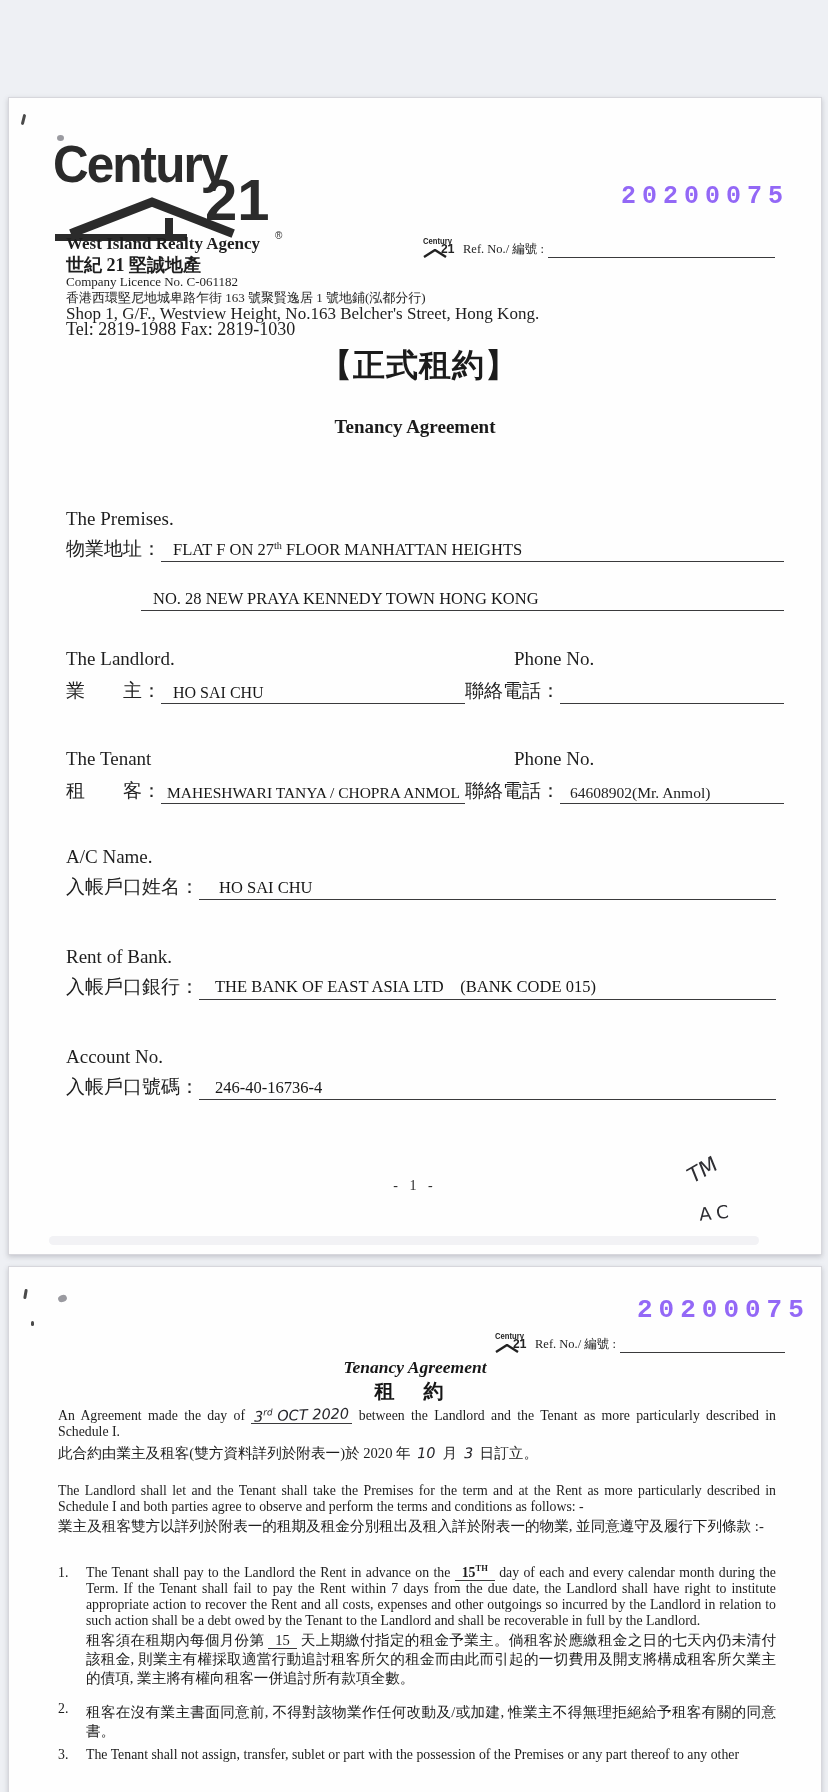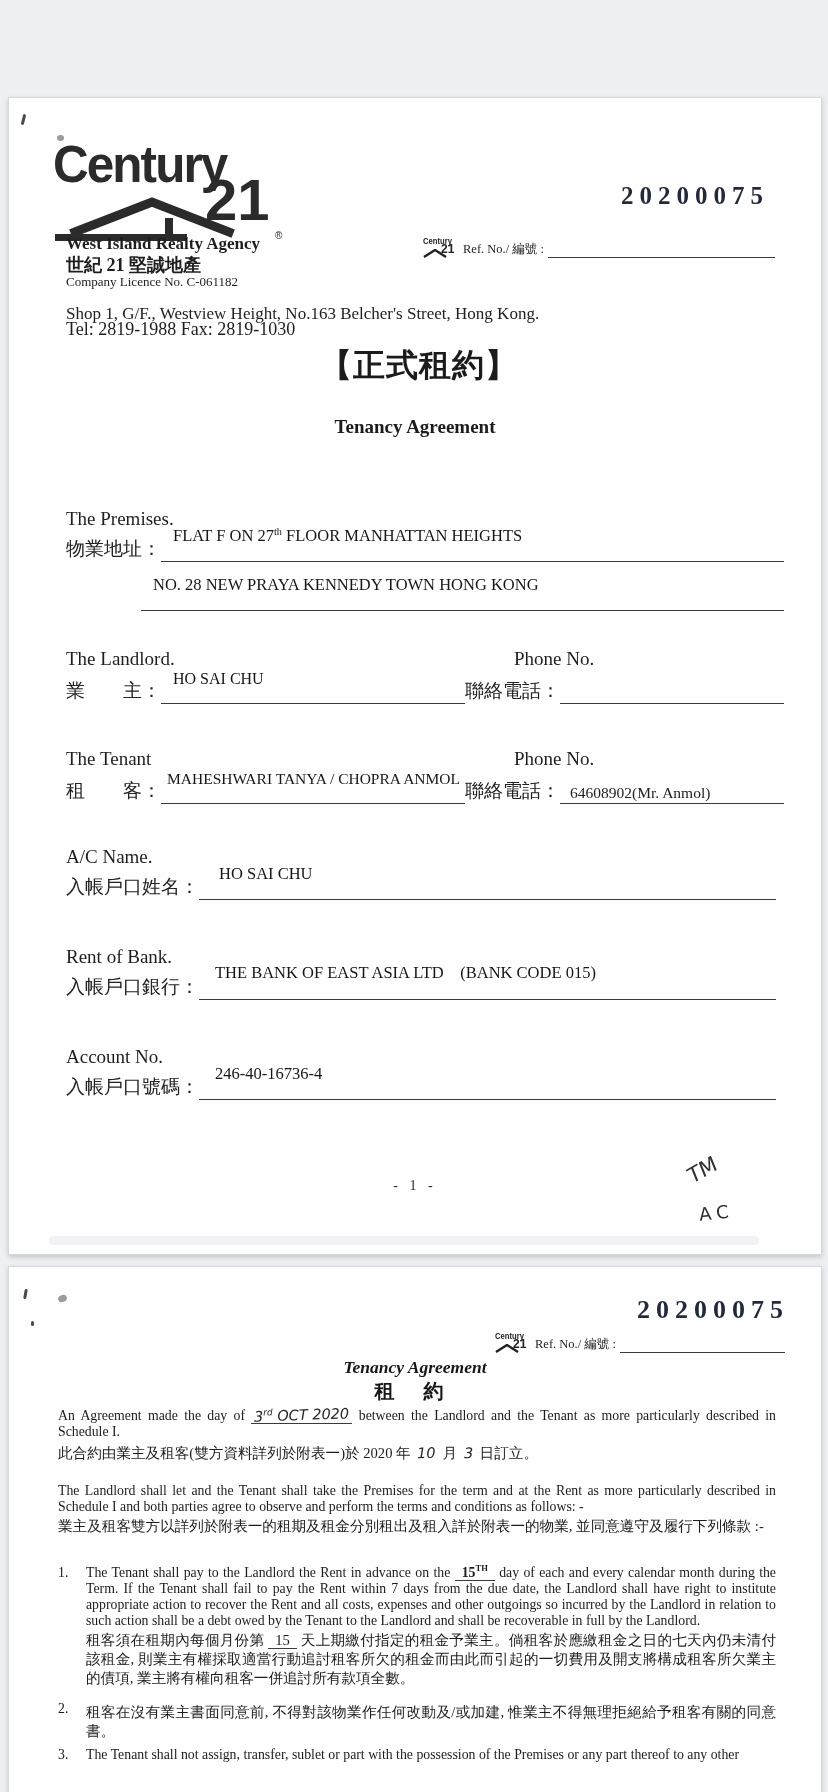--- a/index.html
+++ b/index.html
@@ -35,40 +35,40 @@
   .lg-reg { position:absolute; left:222px; top:92px; font-size:10px; color:#2b2b2b; font-family:"Liberation Sans",sans-serif; }
 
   
   .hdr { font-family:"Liberation Serif",serif; color:#1e1e1e; white-space:nowrap; }
   .hdr.b { font-weight:bold; }
 
   
   .refrow { position:absolute; display:flex; align-items:flex-end; }
   .reflabel { font-size:12.5px; white-space:nowrap; padding:0 4px 0 6px; color:#1e1e1e; }
   .refline { flex:1; border-bottom:1.5px solid #3a3a3c; height:14px; min-width:150px; }
-  .stamp { position:absolute; font-family:Liberation Serif, serif; color:#0f172a;
+  .stamp { position:absolute; font-family:Liberation Mono, monospace; color:#8b5cf6;
     letter-spacing:6px; font-size:25px; font-weight:bold; opacity:.92;text-align:center; }
   .minilogo { position:relative; width:34px; height:22px; flex:none; }
   .ml-c { position:absolute; left:0; top:0; font-family:"Liberation Sans",sans-serif; font-weight:bold;
     font-size:9px; transform:scaleX(.85); transform-origin:left; color:#222; }
   .ml-21 { position:absolute; left:18px; top:6px; font-family:"Liberation Sans",sans-serif; font-weight:bold;
     font-size:12px; color:#222; }
   .ml-roofsvg { position:absolute; left:0; bottom:0; }
 
   
   .title-zh { position:absolute; left:4px; width:100%; text-align:center; font-weight:bold;
     font-size:32px; letter-spacing:1px; color:#1b1b1b; }
   .title-en { position:absolute; left:0; width:100%; text-align:center; font-weight:bold;
     font-size:19px; color:#1b1b1b; }
 
   
   .flabel { position:absolute; font-size:19px; color:#1e1e1e; white-space:nowrap; }
   .frow { position:absolute; display:flex; align-items:flex-end; }
   .zh-lbl { font-size:19px; white-space:nowrap; flex:none; padding-bottom:0px; }
-  .fill { flex:1; border-bottom:1.6px solid #3a3a3c; font-size:16.5px; padding:0 4px 15px 12px;
+  .fill { flex:1; border-bottom:1.6px solid #3a3a3c; font-size:16.5px; padding:0 4px 1px 12px;
     white-space:nowrap; color:#161616; }
   .fill2 { width:212px; flex:none; border-bottom:1.6px solid #3a3a3c; font-size:15.5px;
     padding:0 2px 1px 10px; white-space:nowrap; }
   sup.s { font-size:62%; vertical-align:super; line-height:0; }
 
   .pageno { position:absolute; left:0; width:100%; text-align:center; font-size:14px;
     letter-spacing:4px; color:#2a2a2a; }
   .hw { font-family:"DejaVu Sans",sans-serif; color:#2e2e33; }
   .ini-tm { position:absolute; left:678px; top:1060px; font-size:21px; transform:rotate(-30deg) skewX(-8deg); }
   .ini-ac { position:absolute; left:690px; top:1104px; font-size:18px; letter-spacing:5px; transform:rotate(-6deg); }
@@ -126,20 +126,21 @@
           <polyline points="1,8 12,1 23,8" fill="none" stroke="#222" stroke-width="2.4"></polyline>
         </svg>
       </span>
       <span class="reflabel">Ref. No./ 編號 :</span>
       <span class="refline"></span>
     </div>
 
     <div class="abs hdr b" style="left:57px; top:136px; font-size:17px;">West Island Realty Agency</div>
     <div class="abs hdr b" style="left:57px; top:155px; font-size:18px;">世紀 21 堅誠地產</div>
     <div class="abs hdr" style="left:57px; top:176px; font-size:13px;">Company Licence No. C-061182</div>
+    <div class="abs hdr" style="left:57px; top:191px; font-size:13px;">香港西環堅尼地城卑路乍街 163 號聚賢逸居 1 號地鋪(泓都分行)</div>
     <div class="abs hdr" style="left:57px; top:206px; font-size:17px;">Shop 1, G/F., Westview Height, No.163 Belcher's Street, Hong Kong.</div>
     <div class="abs hdr" style="left:57px; top:221px; font-size:18px;">Tel: 2819-1988 Fax: 2819-1030</div>
 
     <div class="title-zh" style="top:246px;">【正式租約】</div>
     <div class="title-en" style="top:318px;">Tenancy Agreement</div>
 
     <div class="flabel" style="top:410px; left:57px;">The Premises.</div>
     <div class="frow" style="left:57px; top:434px; width:718px; height:30px;">
       <span class="zh-lbl">物業地址：</span>
       <span class="fill"><span>FLAT F ON 27</span><sup class="s">th</sup><span> FLOOR MANHATTAN HEIGHTS</span></span>

